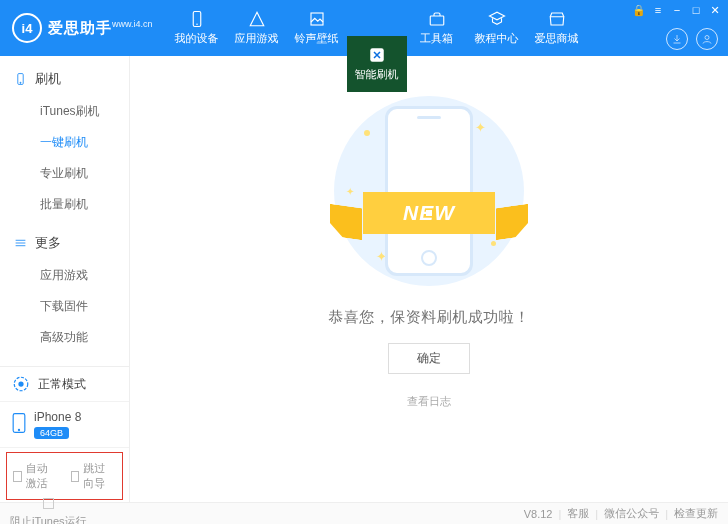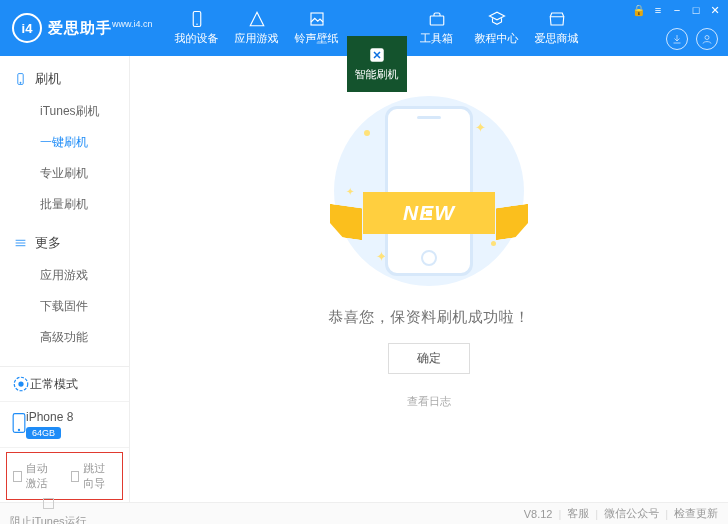--- a/index.html
+++ b/index.html
@@ -29,21 +29,21 @@
   
   .sidebar { width: 130px; background: #fff; border-right: 1px solid #eee; display: flex; flex-direction: column; }
   .side-scroll { flex: 1; padding: 10px 0 0 0; }
   .side-group { padding: 4px 14px; display: flex; align-items: center; gap: 8px; color: #444; font-size: 13px; font-weight: 500; }
   .side-group svg { width: 13px; height: 14px; stroke: #1e8cf7; fill: none; stroke-width: 1.6; }
   .side-list { padding: 4px 0 10px 0; }
   .side-item { padding: 7px 0 7px 40px; font-size: 12px; color: #666; cursor: pointer; }
   .side-item.active { color: #1e8cf7; }
 
   .side-foot { border-top: 1px solid #eee; }
-  .mode-card, .device-card { padding: 8px 12px; display: flex; align-items: center; border-bottom: 1px solid #f2f2f2; }
+  .mode-card, .device-card { padding: 8px 12px; display: flex; align-items: center; gap: 8px; border-bottom: 1px solid #f2f2f2; }
   .mode-card .ring { width: 18px; height: 18px; border-radius: 50%; display: flex; align-items: center; justify-content: center; }
   .mode-card .ring svg { width: 18px; height: 18px; }
   .mode-card span.txt { color: #444; font-size: 12px; }
   .device-card .phone { font-size: 14px; color: #1e8cf7; }
   .device-card .dname { color: #555; font-size: 12px; font-weight: 500; }
   .device-card .cap { display: inline-block; margin-top: 3px; background: #1e8cf7; color: #fff; border-radius: 3px; font-size: 9px; padding: 1px 6px; }
   .red-box { border: 1.5px solid #e03a2f; margin: 4px 6px 2px 6px; padding: 8px 6px; display: flex; gap: 12px; }
   .chk { display: flex; align-items: center; gap: 4px; color: #999; font-size: 11px; cursor: pointer; }
   .chk .box { width: 11px; height: 11px; border: 1px solid #bbb; background: #fff; }
 

